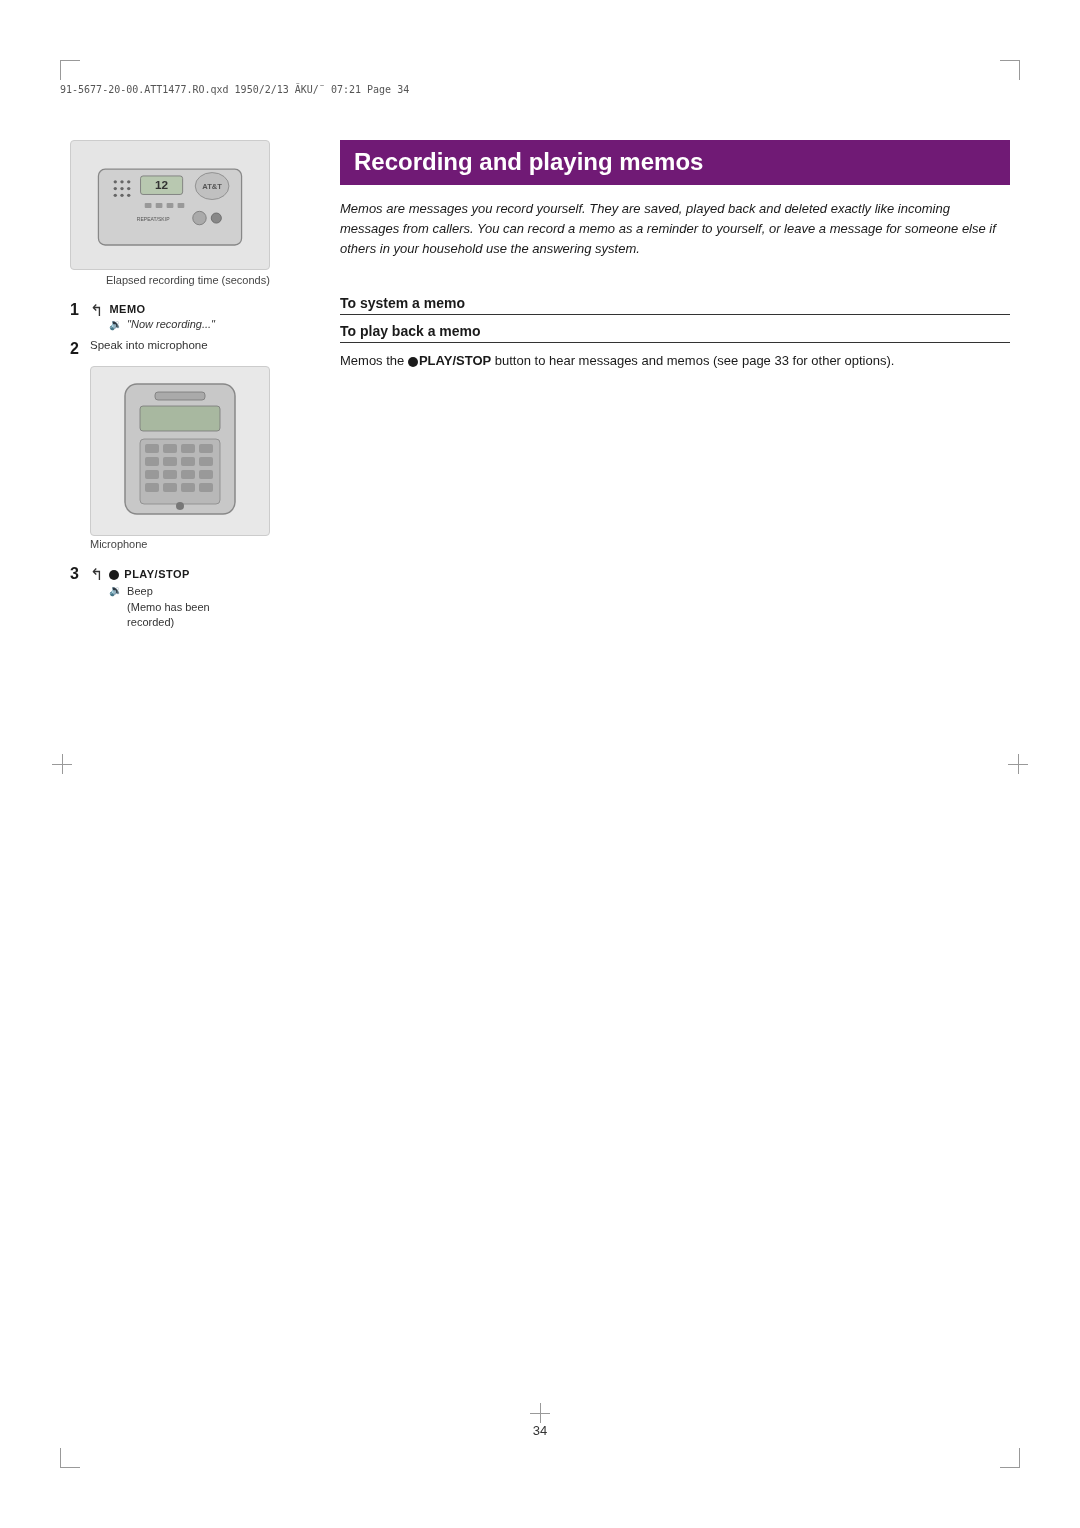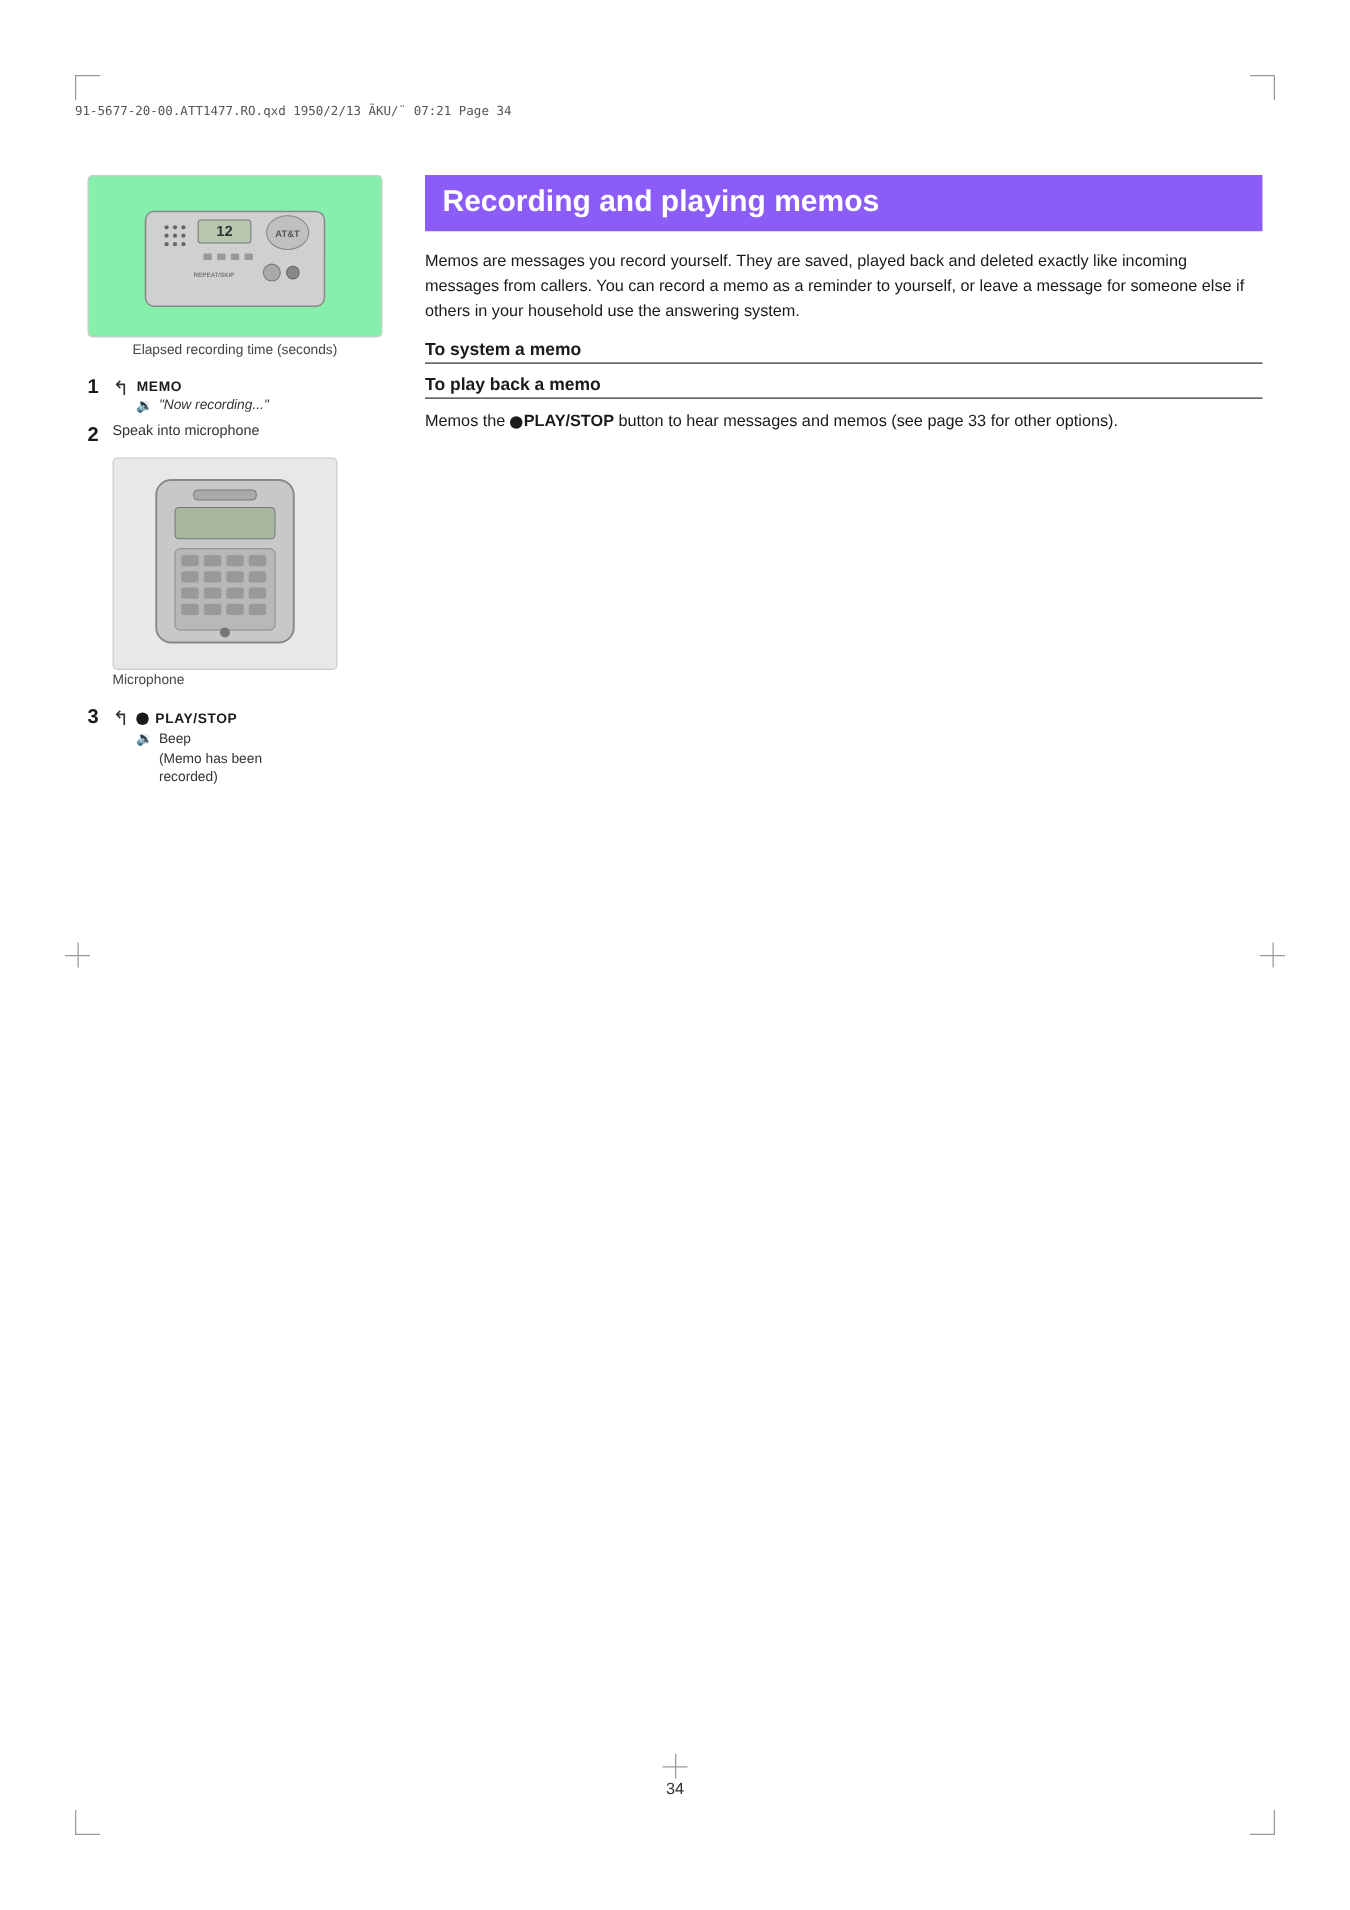--- a/index.html
+++ b/index.html
@@ -93,23 +93,23 @@
     }
 
     
     .right-column {
       flex: 1;
       padding-top: 10px;
     }
 
     
     .phone-image-top {
-      width: 236px;
+      width: 200px;
       height: 130px;
-      background: #86efac;
+      background: #e5e5e5;
       border: 1px solid #ccc;
       border-radius: 4px;
       display: flex;
       align-items: center;
       justify-content: center;
       margin-bottom: 4px;
       position: relative;
       overflow: hidden;
     }
 
@@ -239,32 +239,33 @@
     .section-label {
       font-size: 11px;
       color: #555;
       font-style: italic;
       margin-bottom: 8px;
     }
 
     .section-title {
       font-size: 24px;
       font-weight: bold;
-      background: #8b5cf6;
+      background: #701a75;
       color: #ffffff;
       padding: 8px 14px;
       margin-bottom: 14px;
       line-height: 1.2;
     }
 
     .intro-text {
       font-size: 13px;
       color: #1a1a1a;
       line-height: 1.55;
-      margin-bottom: 12px;
+      margin-bottom: 36px;
+      font-style: italic;
     }
 
     .subsection-title {
       font-size: 14px;
       font-weight: bold;
       color: #1a1a1a;
       border-bottom: 1px solid #333;
       padding-bottom: 3px;
       margin-bottom: 8px;
     }

